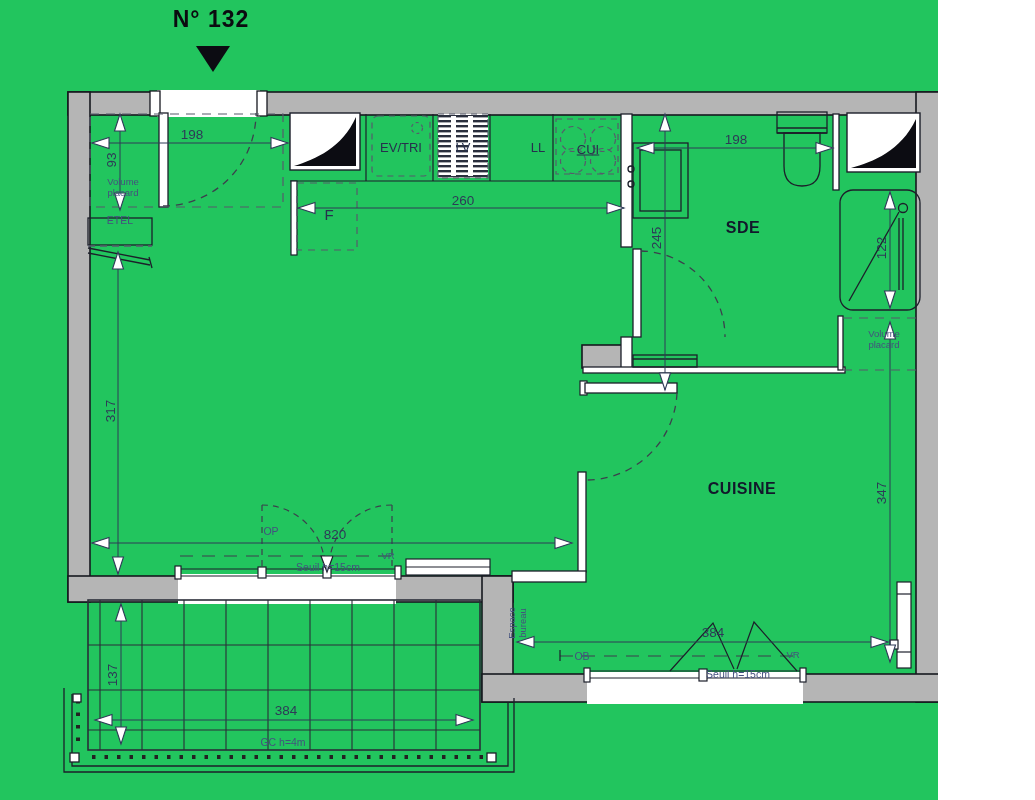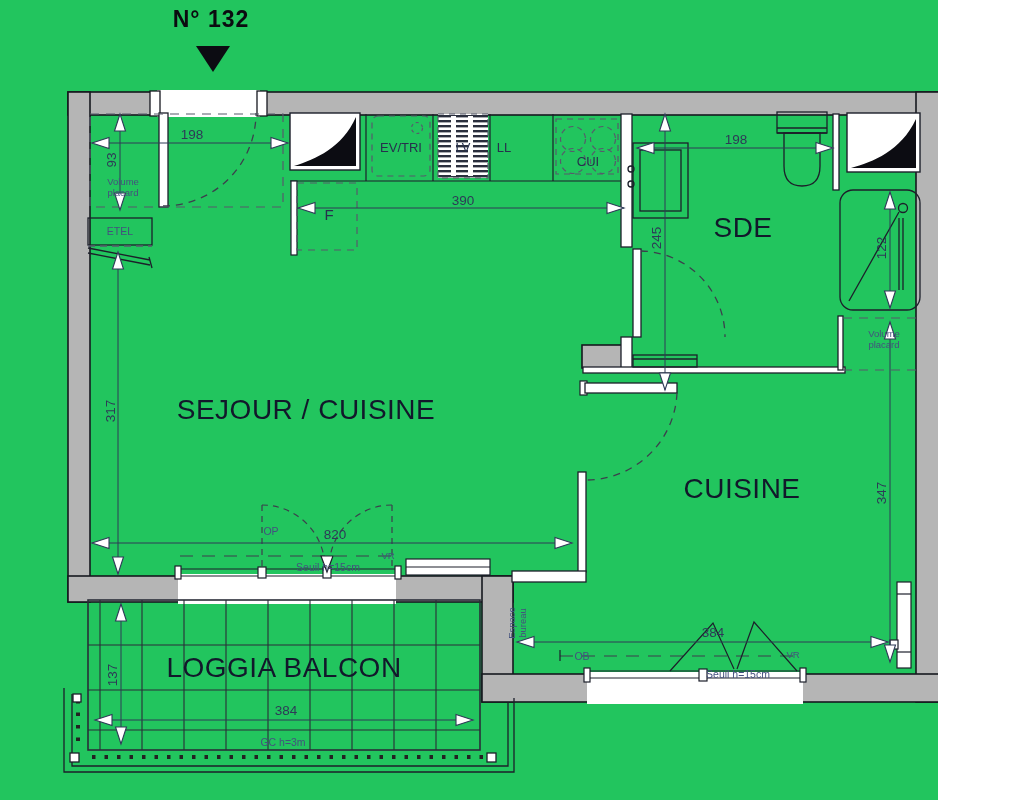--- a/index.html
+++ b/index.html
@@ -1,21 +1,21 @@
 <!DOCTYPE html>
 <html style="--wall: #b5b5b5; --line: #1c1f2a; --annotation: #44517e; --dim: #2e3a57; --dash: #4a4f5e;"><head>
 <meta charset="utf-8">
 <style>
   html,body{margin:0;padding:0;background:#fff;}
   #plan{position:relative;width:938px;height:800px;background:#22c55e;overflow:hidden;
         font-family:"Liberation Sans",sans-serif;}
   #plan svg{position:absolute;left:0;top:0;}
   .lbl{position:absolute;transform:translate(-50%,-50%);white-space:nowrap;
        color:var(--annotation,#44517e);text-align:center;}
-  .room{font-weight:normal;font-size:28px;color:#12182b;letter-spacing:.5px;}
+  .room{font-weight:bold;font-size:16px;color:#12182b;letter-spacing:.5px;}
   .title{font-weight:bold;font-size:23px;color:#0b0b10;letter-spacing:1px;}
   .dim{font-size:13.5px;color:var(--dim,#2e3a57);}
   .vert{transform:translate(-50%,-50%) rotate(-90deg);}
   .tiny{font-size:9.5px;line-height:10.5px;}
   .sm{font-size:10.5px;}
   .fixture{font-size:13px;color:#27304d;}
 </style>
 </head>
 <body>
 
@@ -228,47 +228,45 @@
         <path d="M 888 642 l -17 -5.5 v 11 z"></path>
     <path d="M 95 720 l 17 -5.5 v 11 z"></path>
         <path d="M 473 720 l -17 -5.5 v 11 z"></path>
     <path d="M 121 604 l -5.5 17 h 11 z"></path>
         <path d="M 121 744 l -5.5 -17 h 11 z"></path>
   </g>
 </svg>
 
 <span class="lbl title" style="left:211px;top:19px;">N° 132</span>
 
-<span class="lbl room" style="left:306px;top:410px;">SEJOUR / CUISINE</span>
 <span class="lbl room" style="left:742px;top:489px;">CUISINE</span>
 <span class="lbl room" style="left:743px;top:228px;">SDE</span>
-<span class="lbl room" style="left:284px;top:668px;">LOGGIA BALCON</span>
 
 <span class="lbl tiny" style="left:123px;top:187px;"><span>Volume</span><br><span>placard</span></span>
 <span class="lbl tiny" style="left:884px;top:339px;"><span>Volume</span><br><span>placard</span></span>
-<span class="lbl sm" style="left:120px;top:231px;">ETEL</span>
+<span class="lbl sm" style="left:120px;top:220px;">ETEL</span>
 
 <span class="lbl fixture" style="left:401px;top:147px;">EV/TRI</span>
 <span class="lbl fixture" style="left:463px;top:147px;text-align:center;">LV</span>
-<span class="lbl fixture" style="left:504px;top:147px;text-align:right;">LL</span>
-<span class="lbl fixture" style="left:588px;top:161px;">CUI</span>
+<span class="lbl fixture" style="left:538px;top:147px;text-align:right;">LL</span>
+<span class="lbl fixture" style="left:588px;top:149px;text-decoration:underline;">CUI</span>
 <span class="lbl fixture" style="left:329px;top:214px;font-size:15px;">F</span>
 
 <span class="lbl sm" style="left:271px;top:531px;">OP</span>
 <span class="lbl tiny" style="left:388px;top:556px;">VR</span>
 <span class="lbl sm" style="left:328px;top:567px;">Seuil h=15cm</span>
 <span class="lbl sm" style="left:582px;top:656px;">OB</span>
 <span class="lbl tiny" style="left:793px;top:655px;">VR</span>
 <span class="lbl sm" style="left:738px;top:674px;">Seuil h=15cm</span>
-<span class="lbl sm" style="left:283px;top:742px;">GC h=3m</span>
+<span class="lbl sm" style="left:283px;top:742px;">GC h=4m</span>
 <span class="lbl tiny vert" style="left:517px;top:623px;"><span>Espace</span><br><span>bureau</span></span>
 
 <span class="lbl dim" style="left:192px;top:134px;">198</span>
 <span class="lbl dim vert" style="left:111px;top:160px;">93</span>
-<span class="lbl dim" style="left:463px;top:200px;">390</span>
+<span class="lbl dim" style="left:463px;top:200px;">260</span>
 <span class="lbl dim" style="left:736px;top:139px;">198</span>
 <span class="lbl dim vert" style="left:656px;top:238px;">245</span>
 <span class="lbl dim vert" style="left:881px;top:248px;">122</span>
 <span class="lbl dim vert" style="left:110px;top:411px;">317</span>
 <span class="lbl dim" style="left:335px;top:534px;">820</span>
 <span class="lbl dim vert" style="left:881px;top:493px;">347</span>
 <span class="lbl dim" style="left:713px;top:632px;">384</span>
 <span class="lbl dim" style="left:286px;top:710px;">384</span>
 <span class="lbl dim vert" style="left:112px;top:675px;">137</span>
 

